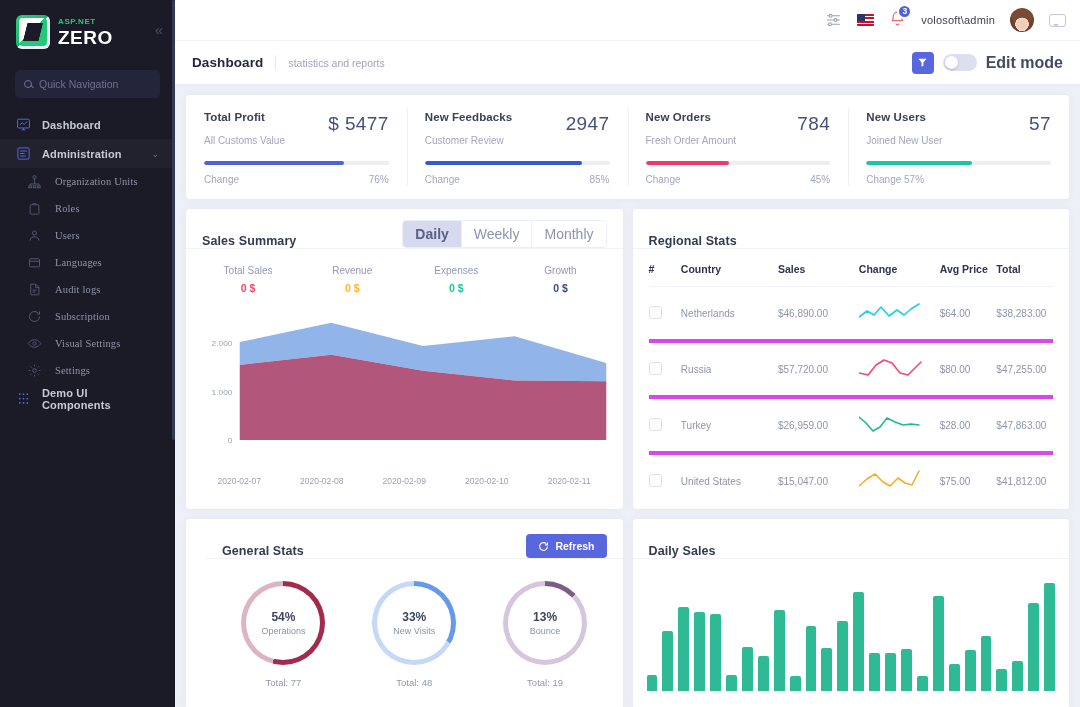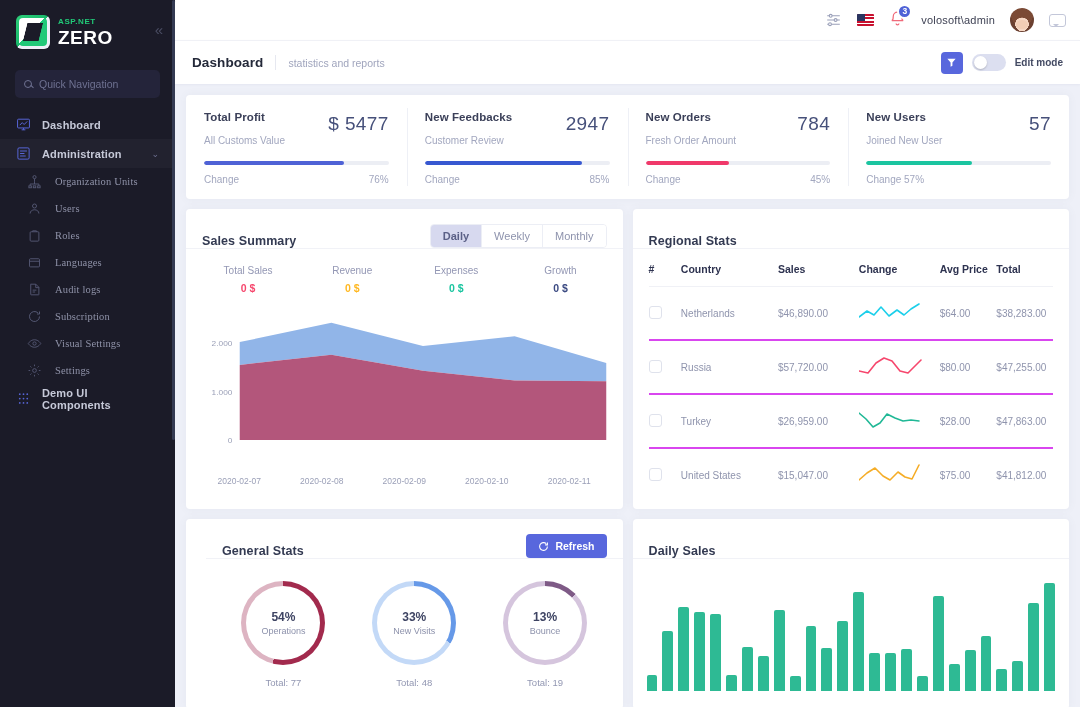--- a/index.html
+++ b/index.html
@@ -130,21 +130,21 @@
     cursor: pointer;
   }
   .toggle {
     width: 34px; height: 17px; border-radius: 10px; background: #dcdff0;
     position: relative; cursor: pointer;
   }
   .toggle .knob {
     position: absolute; left: 2px; top: 2px; width: 13px; height: 13px;
     border-radius: 50%; background: #fff; box-shadow: 0 1px 2px rgba(0,0,0,.2);
   }
-  .edit-lbl { font-size: 10px; font-weight: bold; color: #434a63; }
+  .edit-lbl { font-size: 16px; font-weight: bold; color: #434a63; }
 
   .content { flex:1; padding: 11px 11px 0 11px; overflow: hidden; }
   .card { background: #fff; border-radius: 4px; box-shadow: 0 0 10px rgba(82,95,127,.06); }
 
   
   .kpi-row { display: flex; background: #fff; border-radius: 4px; box-shadow: 0 0 10px rgba(82,95,127,.06); margin-bottom: 10px;}
   .kpi { flex: 1; padding: 16px 18px 14px 18px; position: relative; }
   .kpi + .kpi:before {
     content:""; position:absolute; left:0; top:13px; bottom:13px; width:1px; background:#eef0f6;
   }
@@ -161,21 +161,21 @@
   .cols { display: flex; gap: 10px; }
   .col { flex: 1; min-width: 0; }
   .card-head {
     height: 40px; display: flex; align-items: flex-end; padding: 0 16px;
     border-bottom: 1px solid #f1f2f7;
   }
   .card-title { font-size: 12.5px; font-weight: bold; color: #333a52; letter-spacing:.1px;}
 
   .segbtns { margin-left: auto; display: flex; border-radius: 4px; overflow: hidden; border:1px solid #eceef5;}
   .seg {
-    padding: 5px 12px; font-size: 11px; color: #8e93ad; background: #fff;
+    padding: 5px 12px; font-size: 14px; color: #8e93ad; background: #fff;
     cursor: pointer; border-right: 1px solid #eceef5;
   }
   .seg:last-child { border-right: none; }
   .seg.active { background: #d7d9ef; color: #5b6086; font-weight: bold; }
 
   .stats4 { display: flex; padding: 16px 10px 2px 10px; }
   .st { flex: 1; text-align: center; }
   .st-l { font-size: 10px; color: #9397b4; }
   .st-v { font-size: 10.5px; font-weight: bold; margin-top: 6px; }
 
@@ -183,21 +183,21 @@
   .xlabels { display: flex; padding: 0 2px; margin-top: 2px;}
   .xlab { flex:1; text-align:center; font-size: 8.5px; color: #9a9fb7; }
 
   
   table.rs { width: 100%; border-collapse: collapse; }
   table.rs th {
     font-size: 10.5px; color: #2e3350; font-weight: bold; text-align: left;
     padding: 14px 0 11px 0; border-bottom: 1px solid #f0f1f6;
   }
   table.rs td {
-    font-size: 10px; color: #8f94ad; padding: 14px 0; border-bottom: 2px solid #d946ef;
+    font-size: 10px; color: #8f94ad; padding: 14px 0; border-bottom: 4px solid #d946ef;
     vertical-align: middle;
   }
   table.rs tr:last-child td { border-bottom: none; }
   .chk {
     width: 13px; height: 13px; border: 1px solid #dfe2ec; border-radius: 3px; background:#fff;
     display:inline-block; cursor: pointer;
   }
   .tbl-wrap { padding: 0 16px; }
 
   
@@ -269,32 +269,32 @@
             <path d="M12 7.5v4M5 19v-3h14v3M12 11.5v4.5"></path>
             <rect x="3" y="19" width="4" height="3"></rect>
             <rect x="10" y="19" width="4" height="3"></rect>
             <rect x="17" y="19" width="4" height="3"></rect>
         </svg>
         <span class="m-lbl">Organization Units</span>
       </div>
 
       <div class="m-item sub">
         <svg class="m-ico" viewBox="0 0 24 24" fill="none" stroke="currentColor" stroke-width="1.5">
+          <rect x="5" y="6" width="14" height="15" rx="1.5"></rect>
+            <path d="M9 6V4.5h6V6"></path>
+        </svg>
+        <span class="m-lbl">Roles</span>
+      </div>
+
+      <div class="m-item sub">
+        <svg class="m-ico" viewBox="0 0 24 24" fill="none" stroke="currentColor" stroke-width="1.5">
           <circle cx="12" cy="8" r="3.2"></circle>
             <path d="M5 20c0-3.6 3.1-6 7-6s7 2.4 7 6"></path>
         </svg>
         <span class="m-lbl">Users</span>
-      </div>
-
-      <div class="m-item sub">
-        <svg class="m-ico" viewBox="0 0 24 24" fill="none" stroke="currentColor" stroke-width="1.5">
-          <rect x="5" y="6" width="14" height="15" rx="1.5"></rect>
-            <path d="M9 6V4.5h6V6"></path>
-        </svg>
-        <span class="m-lbl">Roles</span>
       </div>
 
       <div class="m-item sub">
         <svg class="m-ico" viewBox="0 0 24 24" fill="none" stroke="currentColor" stroke-width="1.5">
           <rect x="4" y="6" width="16" height="13" rx="1.5"></rect>
             <path d="M4 10h16"></path>
         </svg>
         <span class="m-lbl">Languages</span>
       </div>
 

